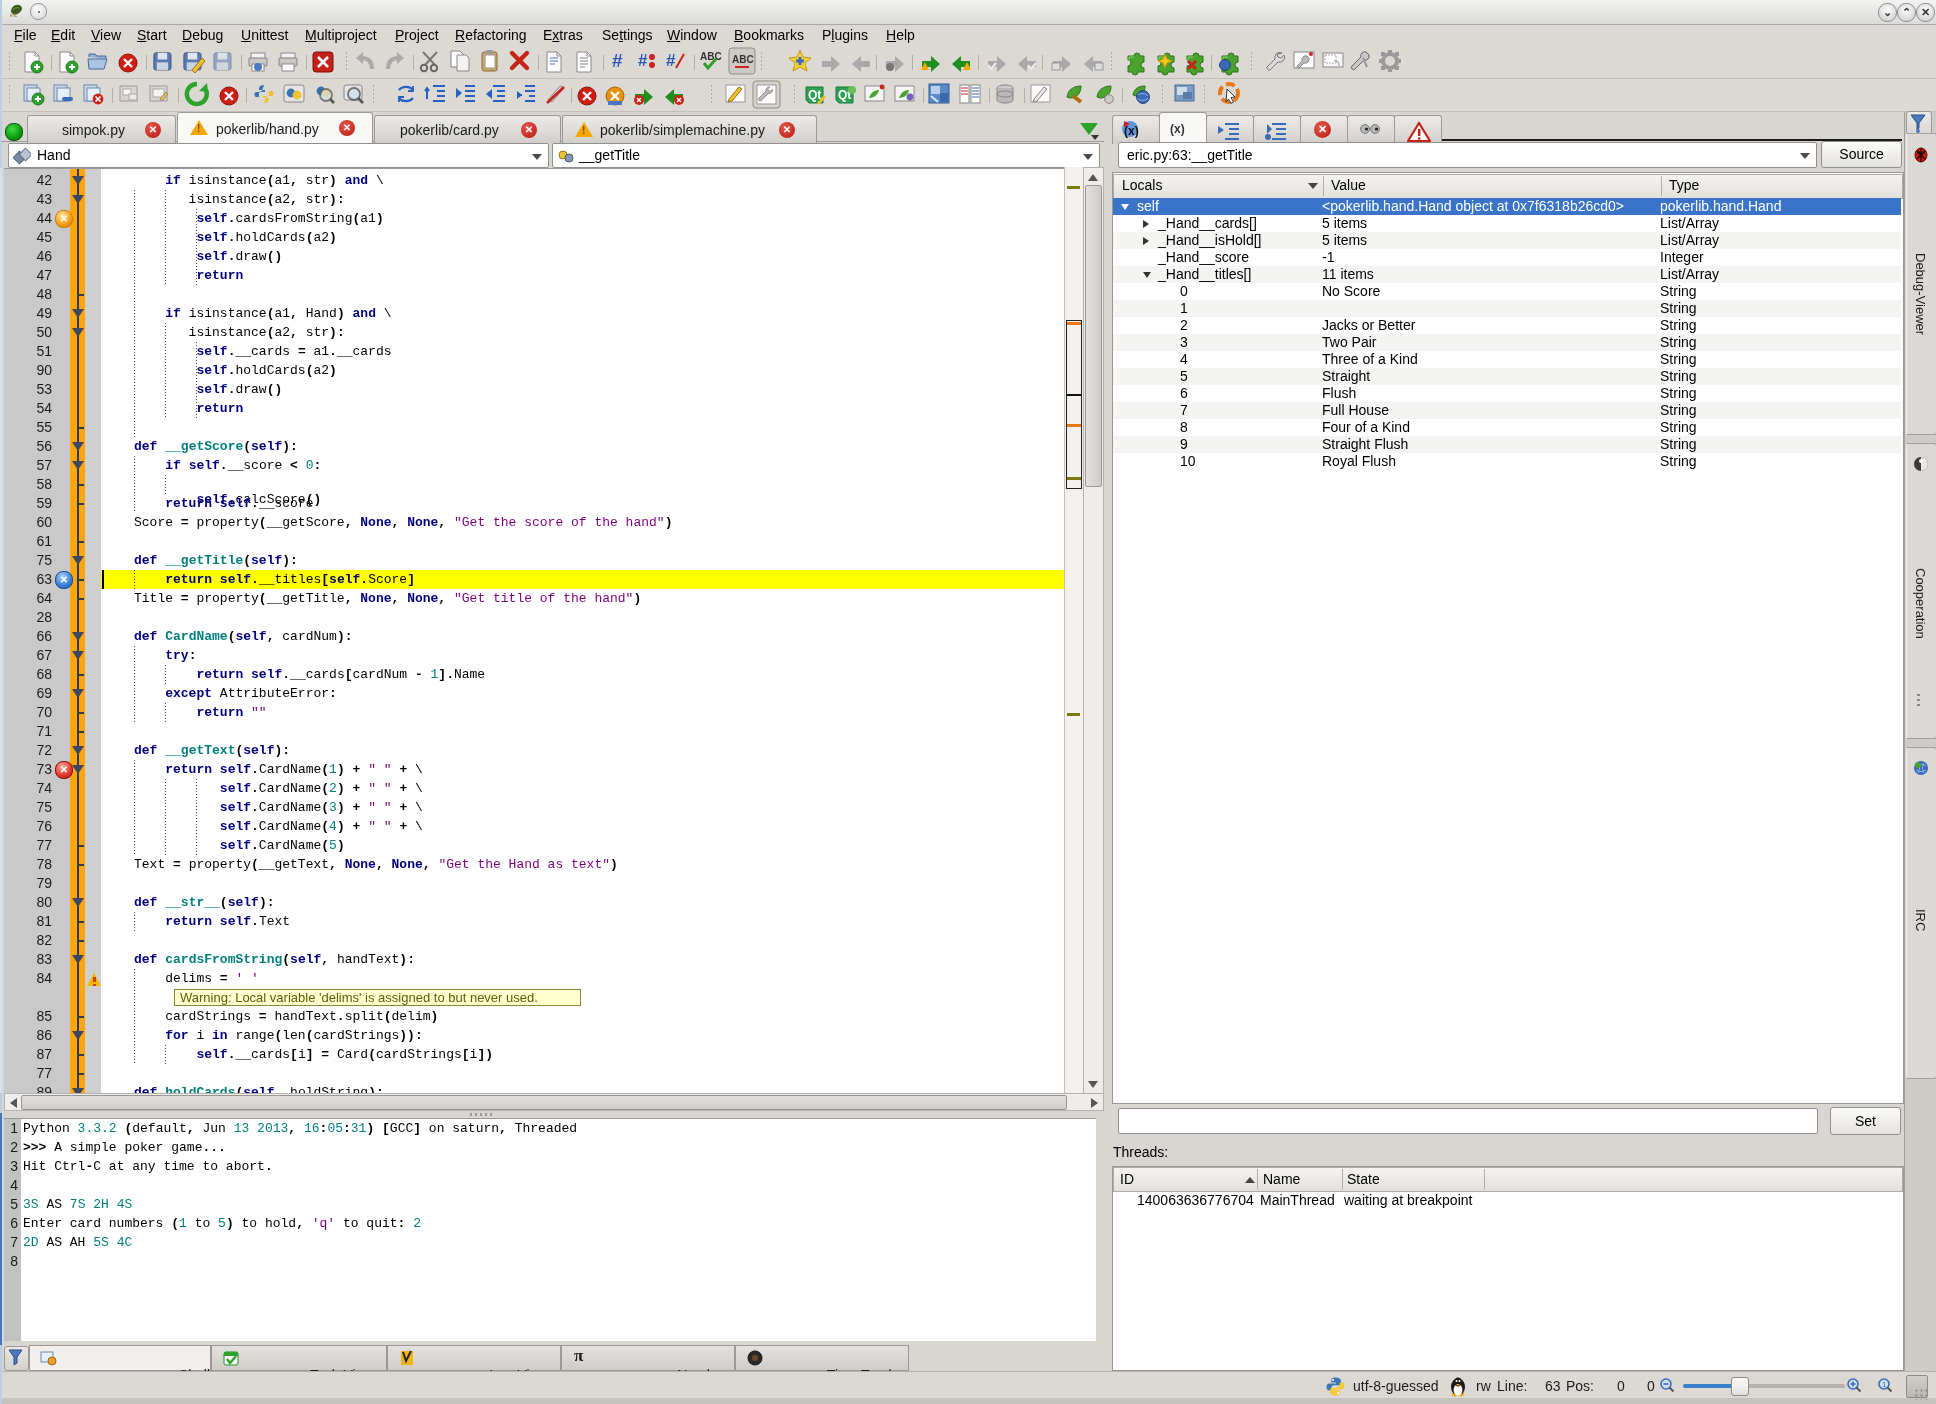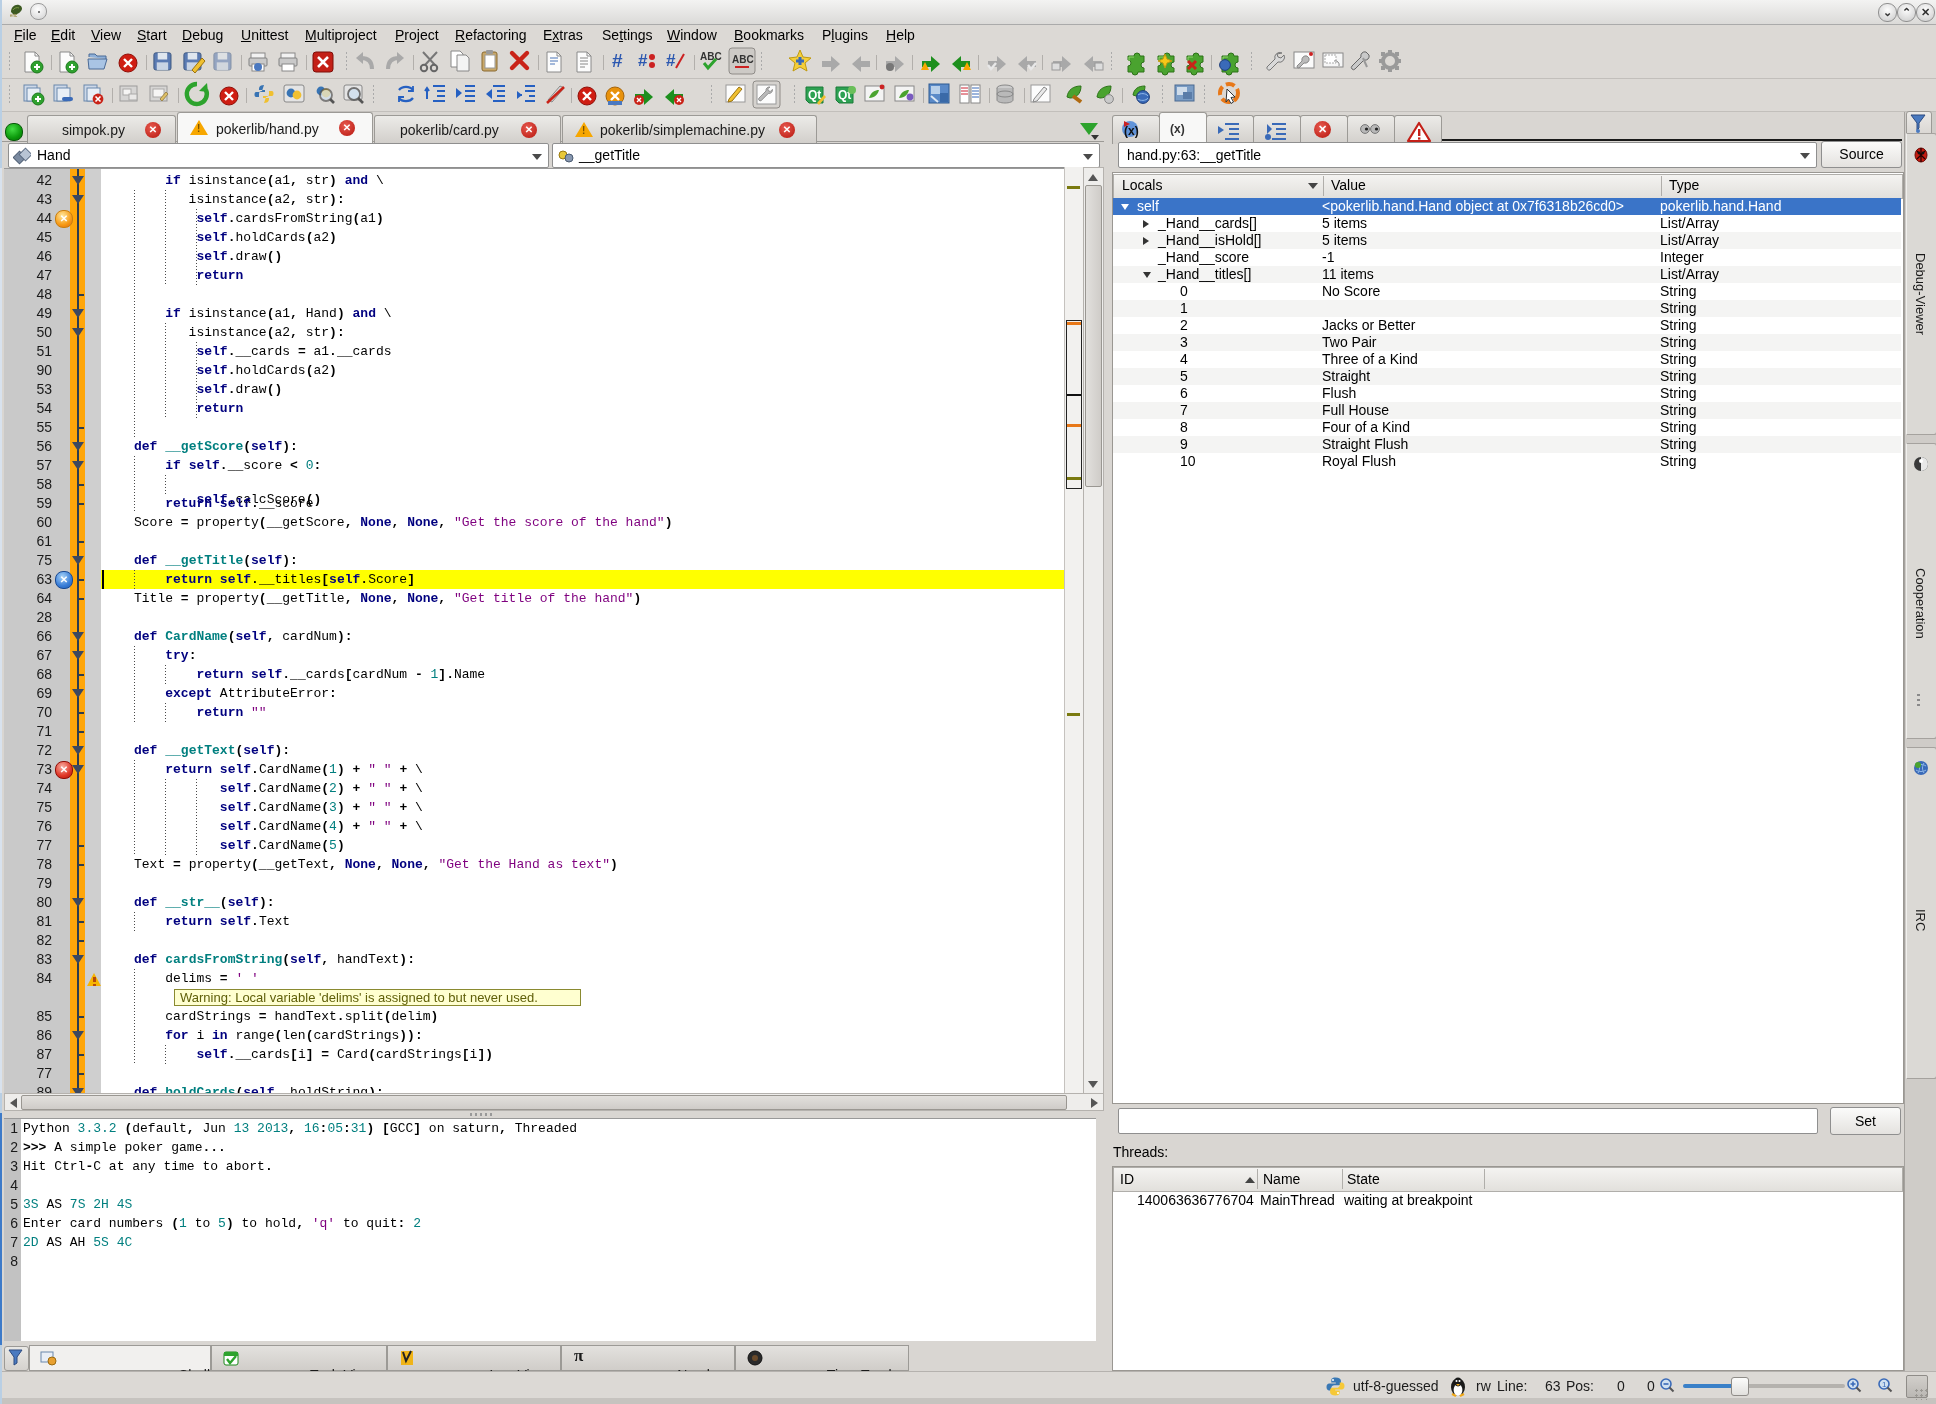--- a/index.html
+++ b/index.html
@@ -876,21 +876,21 @@
       </div>
  <div class="rtab" style="left:1394px;width:46px">
         <svg class="abs" style="left:11px;top:5px" width="26" height="22">
           <path d="M13 2L24 20H2z" fill="#fff" stroke="#c42018" stroke-width="2.2" stroke-linejoin="round"></path>
           <rect x="12" y="8" width="2.4" height="7" fill="#c42018"></rect>
           <rect x="12" y="16.4" width="2.4" height="2.2" fill="#c42018"></rect>
         </svg>
       </div>
 
  <div class="combo" style="left:1118px;top:142px;width:697px;height:24px">
-  <span class="t" style="left:8px;top:4px;font-size:14px">hand.py:63:__getTitle</span>
+  <span class="t" style="left:8px;top:4px;font-size:14px">eric.py:63:__getTitle</span>
         <span class="arr"></span>
  </div>
  <div class="btn" style="left:1821px;top:141px;width:79px;height:25px;line-height:25px">Source</div>
 
  <div class="abs" style="left:1112px;top:172px;width:790px;height:930px;background:#fff;border:1px solid #9a9792"></div>
  <div id="localshdr" class="abs" style="left:1113px;top:174px;width:788px;height:23px">
   <span class="t" style="left:8px;top:2px">Locals</span>
   <span class="t" style="left:194px;top:8px;width:0;height:0;border-left:5px solid transparent;border-right:5px solid transparent;border-top:6px solid #444"></span>
   <span class="t" style="left:217px;top:2px">Value</span>
   <span class="t" style="left:555px;top:2px">Type</span>

